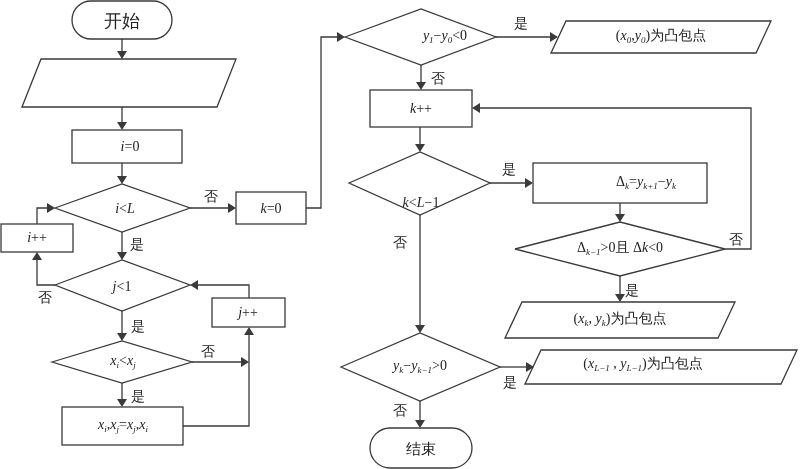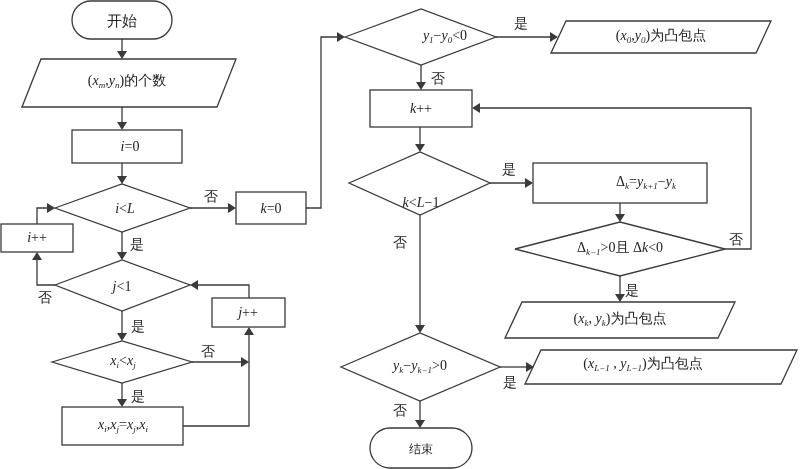--- a/index.html
+++ b/index.html
@@ -125,26 +125,25 @@
   <line class="edge" x1="420" y1="215" x2="420" y2="326"></line>
   <polygon class="arrow" points="415,325 425,325 420,333"></polygon>
 
   <line class="edge" x1="500" y1="367" x2="527" y2="367"></line>
   <polygon class="arrow" points="526,362 526,372 534,367"></polygon>
 
   <line class="edge" x1="420" y1="401" x2="420" y2="421"></line>
   <polygon class="arrow" points="415,420 425,420 420,428"></polygon>
 </svg>
 
-<div class="lbl node-text" style="left:122px;top:21px;font-size:15px;">
+<div class="lbl node-text" style="left:122px;top:21px;font-size:18px;">
   <span>开始</span>
 </div>
 
 <div class="lbl node-text" style="left:127px;top:83px;line-height:21px;">
-  <div><span>(</span><i>x</i><sub>m</sub><span>,</span><i>y</i><sub>n</sub><span>)的个数</span></div>
 </div>
 
 <div class="lbl node-text" style="left:130px;top:147px;">
   <i>i</i><span>=0</span>
 </div>
 
 <div class="lbl node-text" style="left:125px;top:209px;">
   <i>i</i><span>&lt;</span><i>L</i>
 </div>
 
@@ -201,21 +200,21 @@
 </div>
 
 <div class="lbl node-text" style="left:420px;top:368px;">
   <i>y</i><sub>k</sub><span>−</span><i>y</i><sub>k−1</sub><span>&gt;0</span>
 </div>
 
 <div class="lbl node-text" style="left:643px;top:366px;">
   <span>(</span><i>x</i><sub>L−1</sub><span style="white-space:pre;"> , </span><i>y</i><sub>L−1</sub><span>)为凸包点</span>
 </div>
 
-<div class="lbl node-text" style="left:421px;top:449px;font-size:12px;">
+<div class="lbl node-text" style="left:421px;top:449px;font-size:15px;">
   <span>结束</span>
 </div>
 
 <span class="edge-lbl" style="left:211px;top:197px;">否</span>
 <span class="edge-lbl" style="left:137px;top:245px;">是</span>
 <span class="edge-lbl" style="left:45px;top:298px;">否</span>
 <span class="edge-lbl" style="left:138px;top:327px;">是</span>
 <span class="edge-lbl" style="left:208px;top:352px;">否</span>
 <span class="edge-lbl" style="left:138px;top:397px;">是</span>
 <span class="edge-lbl" style="left:521px;top:24px;">是</span>

